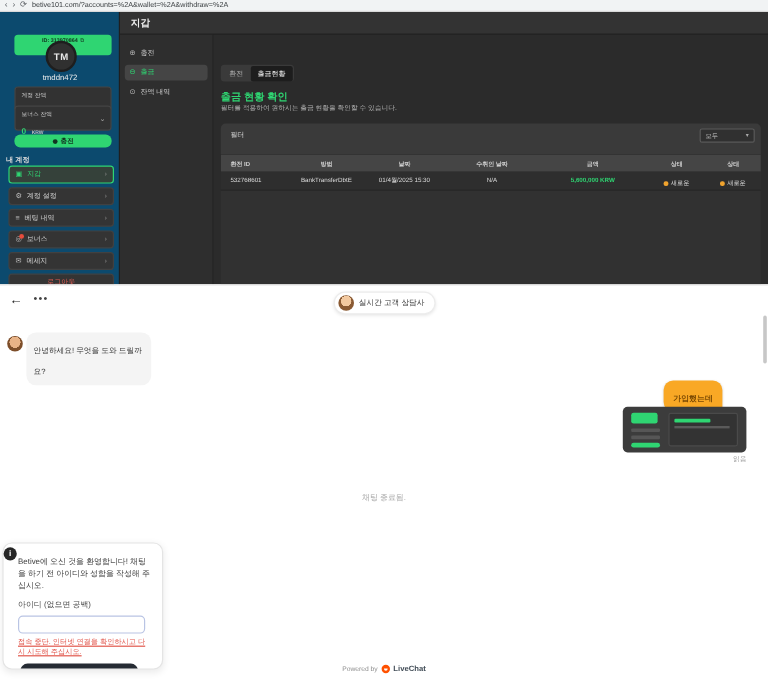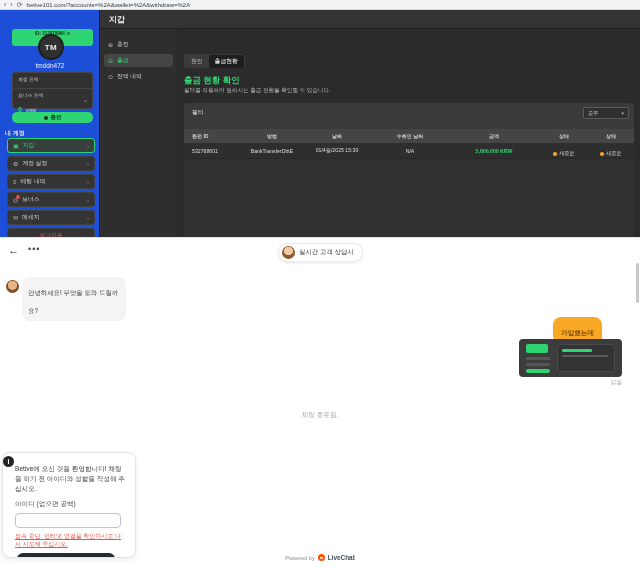--- a/index.html
+++ b/index.html
@@ -8,21 +8,21 @@
   .screen { position:relative; width:640px; height:569px; overflow:hidden; }
 
   
   .browser-bar { position:absolute; left:0; top:0; width:640px; height:10px; background:#f1f3f4; border-bottom:1px solid #d9d9d9; display:flex; align-items:center; padding:0 4px; gap:4px; }
   .nav-glyph { font-size:7px; color:#5f6368; line-height:1; }
   .url-text { font-size:6px; color:#3c4043; white-space:nowrap; }
 
   
   .app { position:absolute; left:0; top:10px; width:640px; height:227px; background:#2c2c2c; overflow:hidden; }
 
-  .sidebar { position:absolute; left:0; top:0; width:100px; height:227px; background:#1d4ed8; border-right:1px solid #1f1f1f; }
+  .sidebar { position:absolute; left:0; top:0; width:100px; height:227px; background:#0c4a6e; border-right:1px solid #1f1f1f; }
   .id-card { position:absolute; left:12px; top:19px; width:81px; height:17px; background:#2fd572; border-radius:3px; display:flex; align-items:flex-start; justify-content:center; gap:2px; padding-top:2px; }
   .id-text { font-size:4.5px; color:#11301d; font-weight:bold; }
   .copy-glyph { font-size:4.5px; color:#11301d; }
   .avatar { position:absolute; left:38px; top:24px; width:26px; height:26px; border-radius:50%; background:#303030; border:2px solid #1e1e1e; display:flex; align-items:center; justify-content:center; }
   .avatar span { font-size:8px; font-weight:bold; color:#e8e8e8; letter-spacing:.5px; }
   .username { position:absolute; left:0; top:52px; width:100px; text-align:center; font-size:6.5px; color:#efefef; }
 
   .bal-box { position:absolute; left:12px; width:81px; height:21px; background:#323232; border:1px solid #444; border-radius:3px; padding:3px 5px; }
   .bal-label { font-size:4.8px; color:#c8c8c8; display:block; }
   .bal-value { font-size:7px; font-weight:bold; color:#2fd572; }

